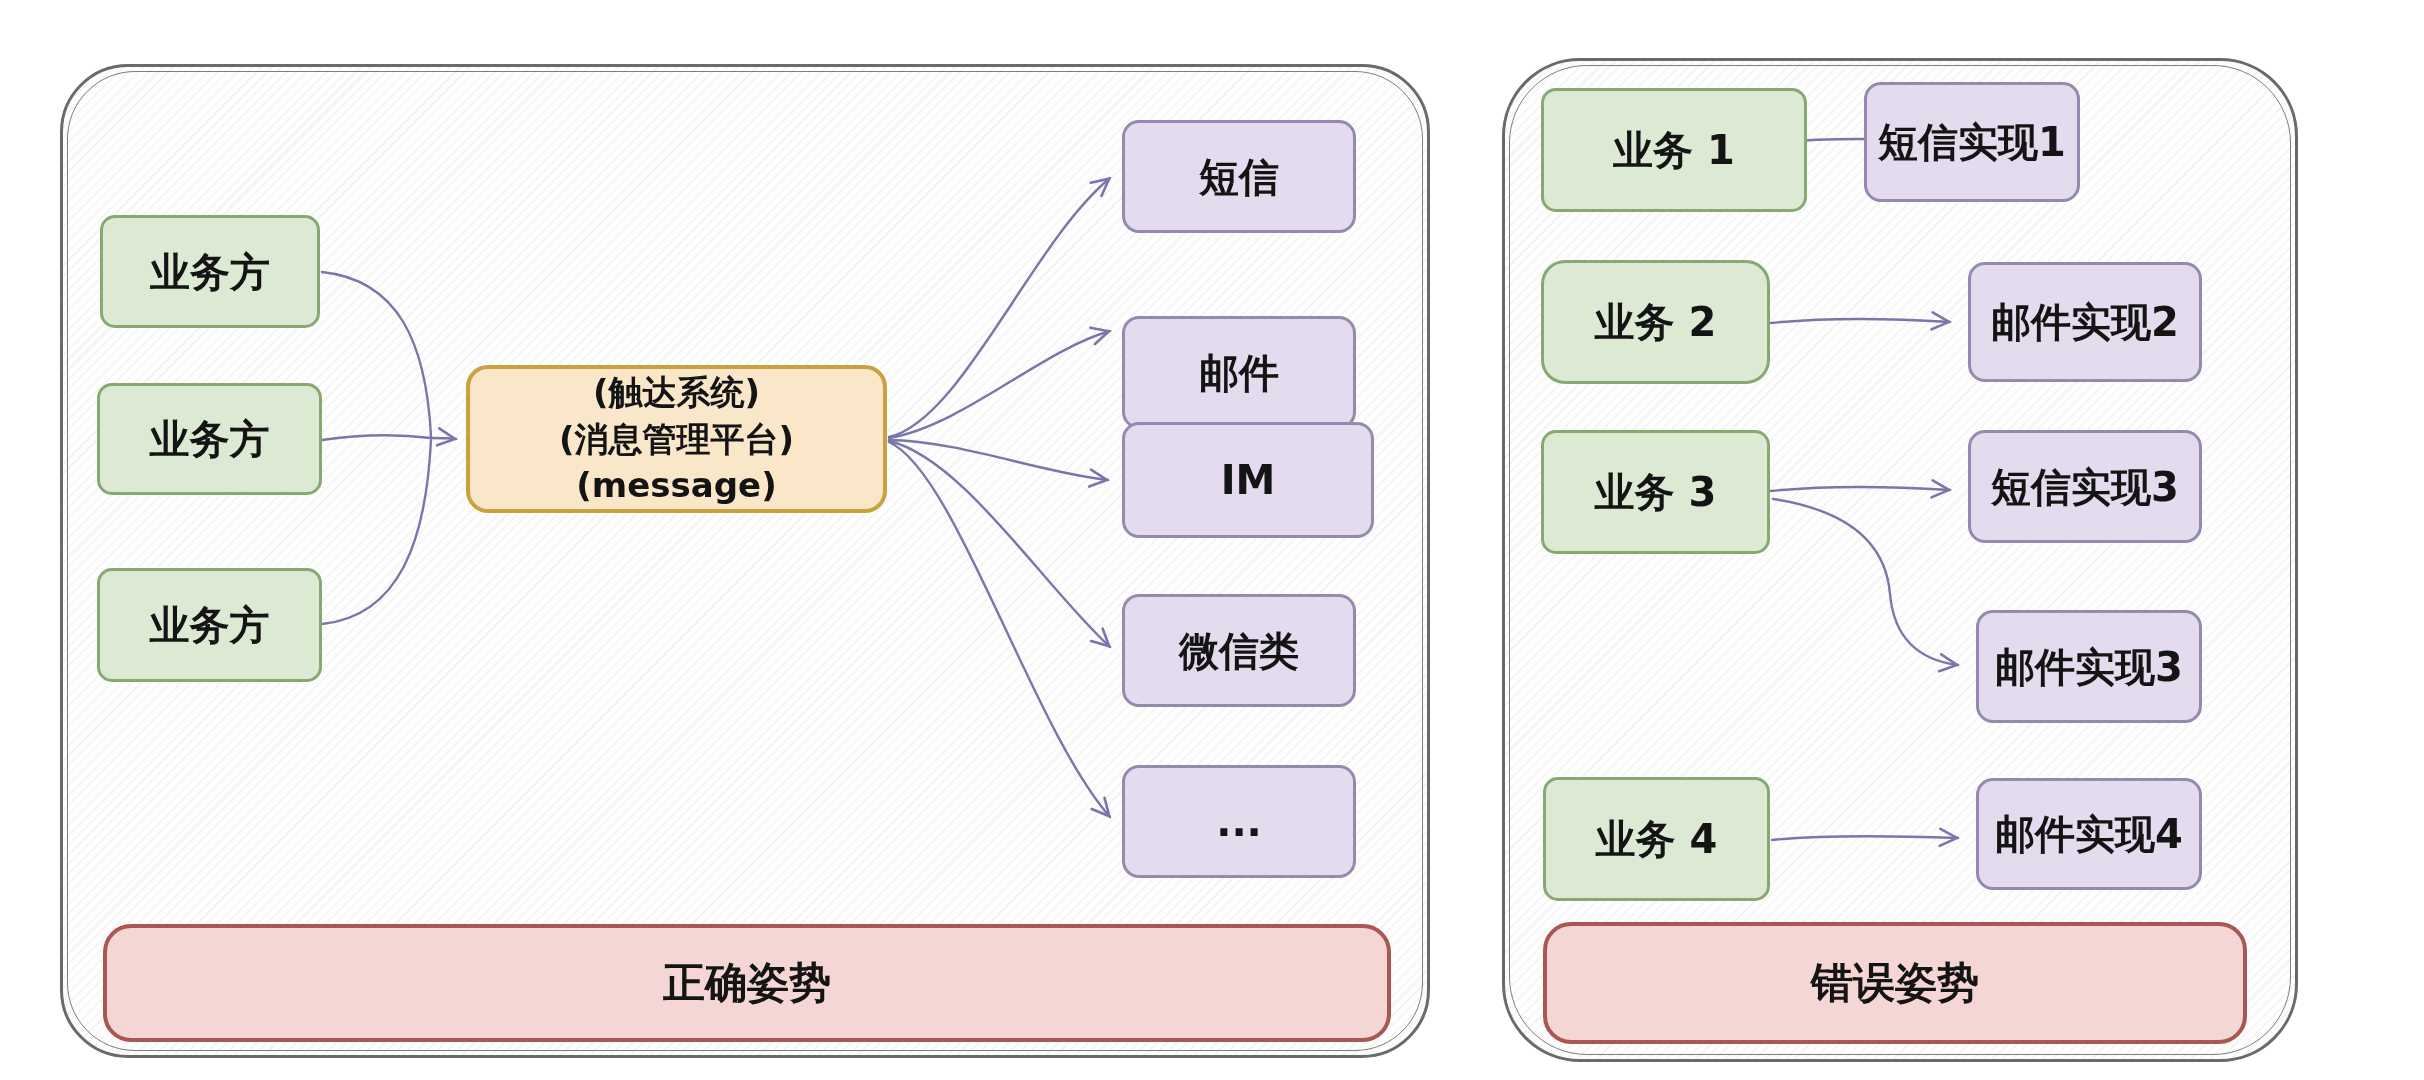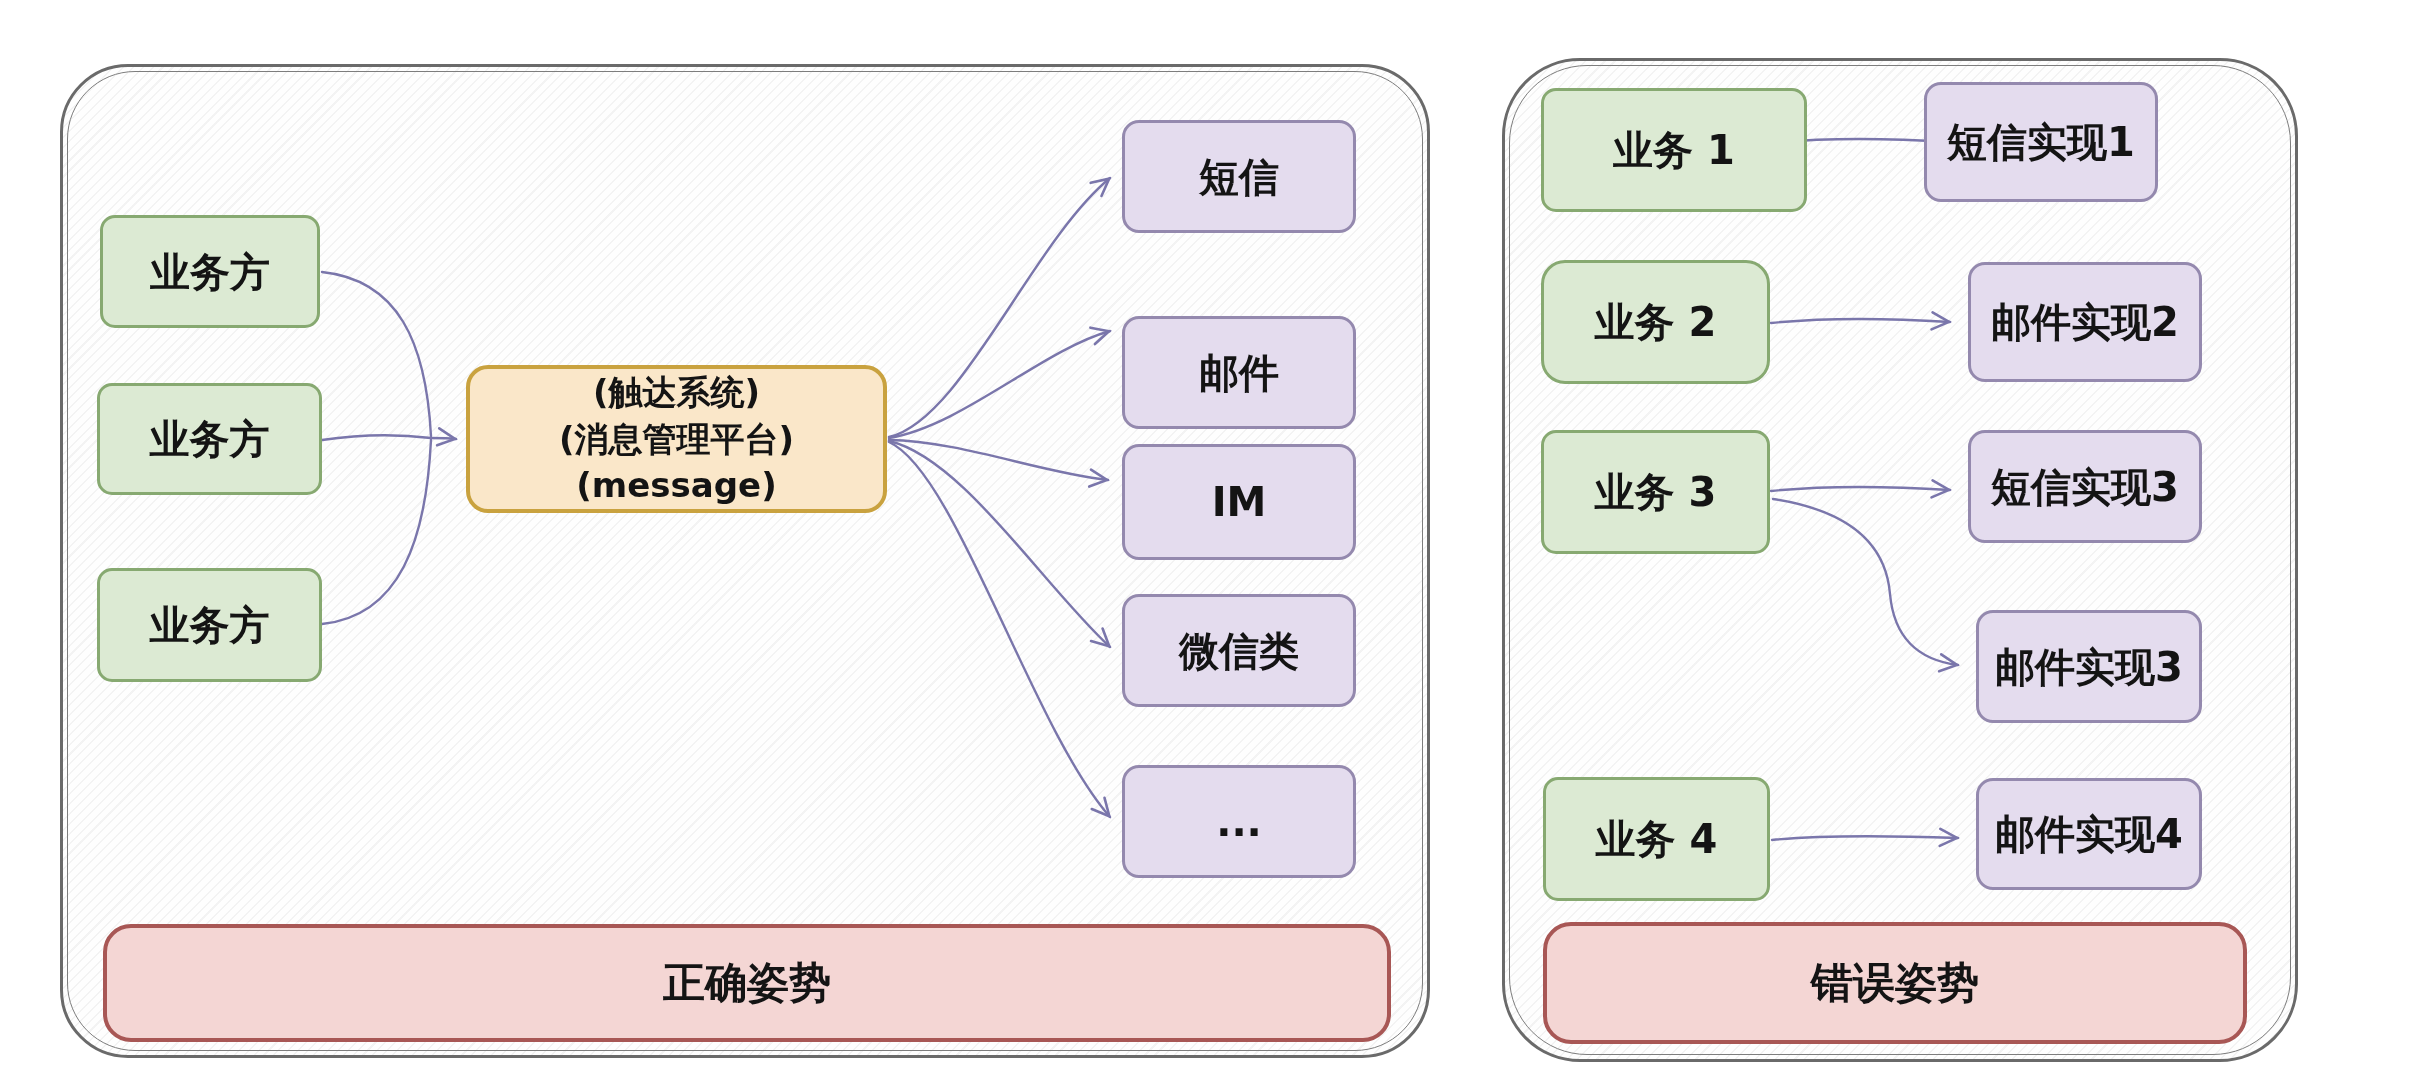--- a/index.html
+++ b/index.html
@@ -82,32 +82,32 @@
   <div class="box g" style="left:97px;top:568px;width:225px;height:114px;">业务方</div>
 
   <div class="box hub" style="left:466px;top:365px;width:421px;height:148px;">
     <span>(触达系统)</span>
     <span>(消息管理平台)</span>
     <span>(message)</span>
   </div>
 
   <div class="box p" style="left:1122px;top:120px;width:234px;height:113px;">短信</div>
   <div class="box p" style="left:1122px;top:272px;width:234px;height:113px;margin-top:44px;">邮件</div>
-  <div class="box p" style="left:1122px;top:444px;width:234px;height:116px;">IM</div>
+  <div class="box p" style="left:1122px;top:422px;width:252px;height:116px;">IM</div>
   <div class="box p" style="left:1122px;top:594px;width:234px;height:113px;">微信类</div>
   <div class="box p" style="left:1122px;top:765px;width:234px;height:113px;">...</div>
 
   <div class="box banner" style="left:103px;top:924px;width:1288px;height:118px;">正确姿势</div>
 
   <div class="box g" style="left:1541px;top:88px;width:266px;height:124px;">业务 1</div>
   <div class="box g" style="left:1541px;top:260px;width:229px;height:124px;border-radius:24px;">业务 2</div>
   <div class="box g" style="left:1541px;top:430px;width:229px;height:124px;">业务 3</div>
   <div class="box g" style="left:1543px;top:777px;width:227px;height:124px;">业务 4</div>
 
-  <div class="box p" style="left:1924px;top:82px;width:234px;height:120px;">短信实现1</div>
+  <div class="box p" style="left:1864px;top:82px;width:216px;height:120px;">短信实现1</div>
   <div class="box p" style="left:1968px;top:262px;width:234px;height:120px;">邮件实现2</div>
   <div class="box p" style="left:1968px;top:430px;width:234px;height:113px;">短信实现3</div>
   <div class="box p" style="left:1976px;top:610px;width:226px;height:113px;">邮件实现3</div>
   <div class="box p" style="left:1976px;top:778px;width:226px;height:112px;">邮件实现4</div>
 
   <div class="box banner" style="left:1543px;top:922px;width:704px;height:122px;">错误姿势</div>
 
 </div>
 
 </body></html>

